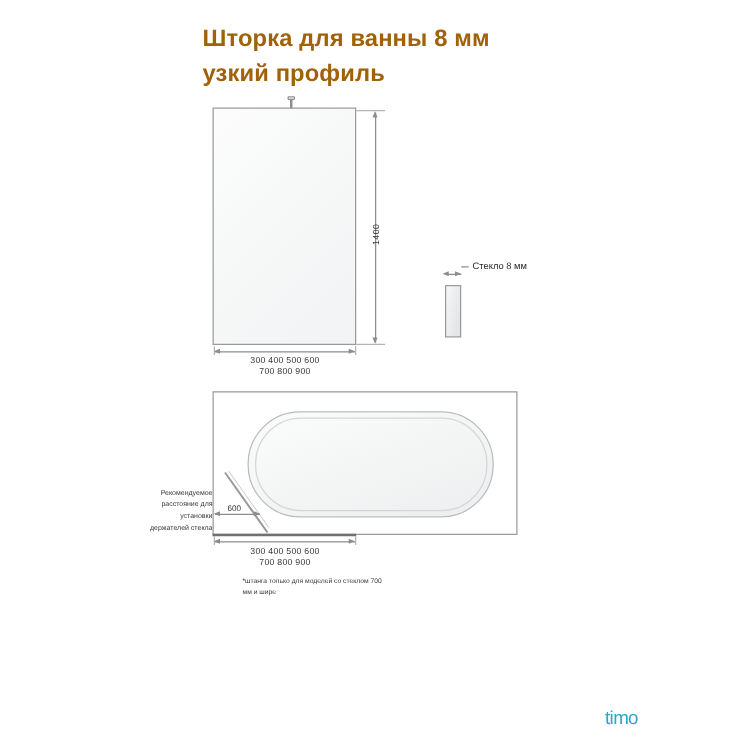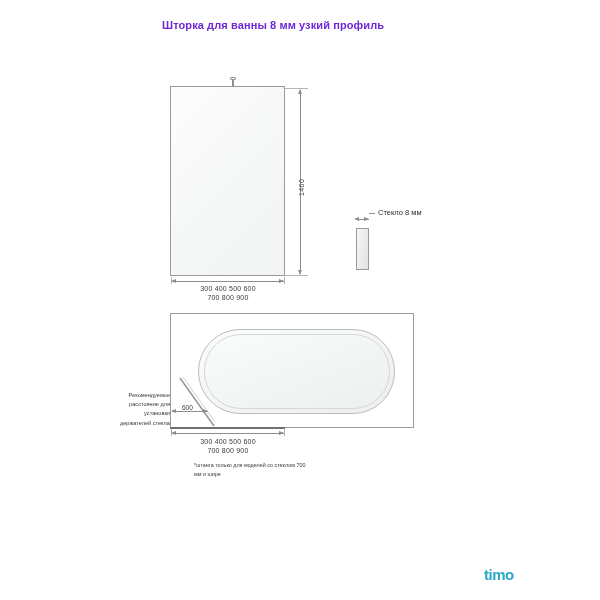--- a/index.html
+++ b/index.html
@@ -19,24 +19,24 @@
     position: absolute;
     inset: 0;
   }
 
   
   .title {
     position: absolute;
     left: 162px;
     top: 18px;
     width: 250px;
-    font-size: 11px;
+    font-size: 19px;
     font-weight: bold;
     line-height: 1.45;
-    color: #6d28d9;
+    color: #a16207;
     letter-spacing: 0.1px;
   }
 
   
   .front-panel {
     position: absolute;
     left: 170px;
     top: 86px;
     width: 115px;
     height: 190px;
@@ -235,21 +235,21 @@
     color: #3a3a3a;
     line-height: 1.6;
   }
 
   
   .logo {
     position: absolute;
     left: 484px;
     top: 566px;
     font-size: 15px;
-    font-weight: bold;
+    font-weight: normal;
     letter-spacing: -0.5px;
     color: #2aa7c7;
   }
   .logo .mark {
     color: #2aa7c7;
   }
 </style>
 </head>
 <body>
 

